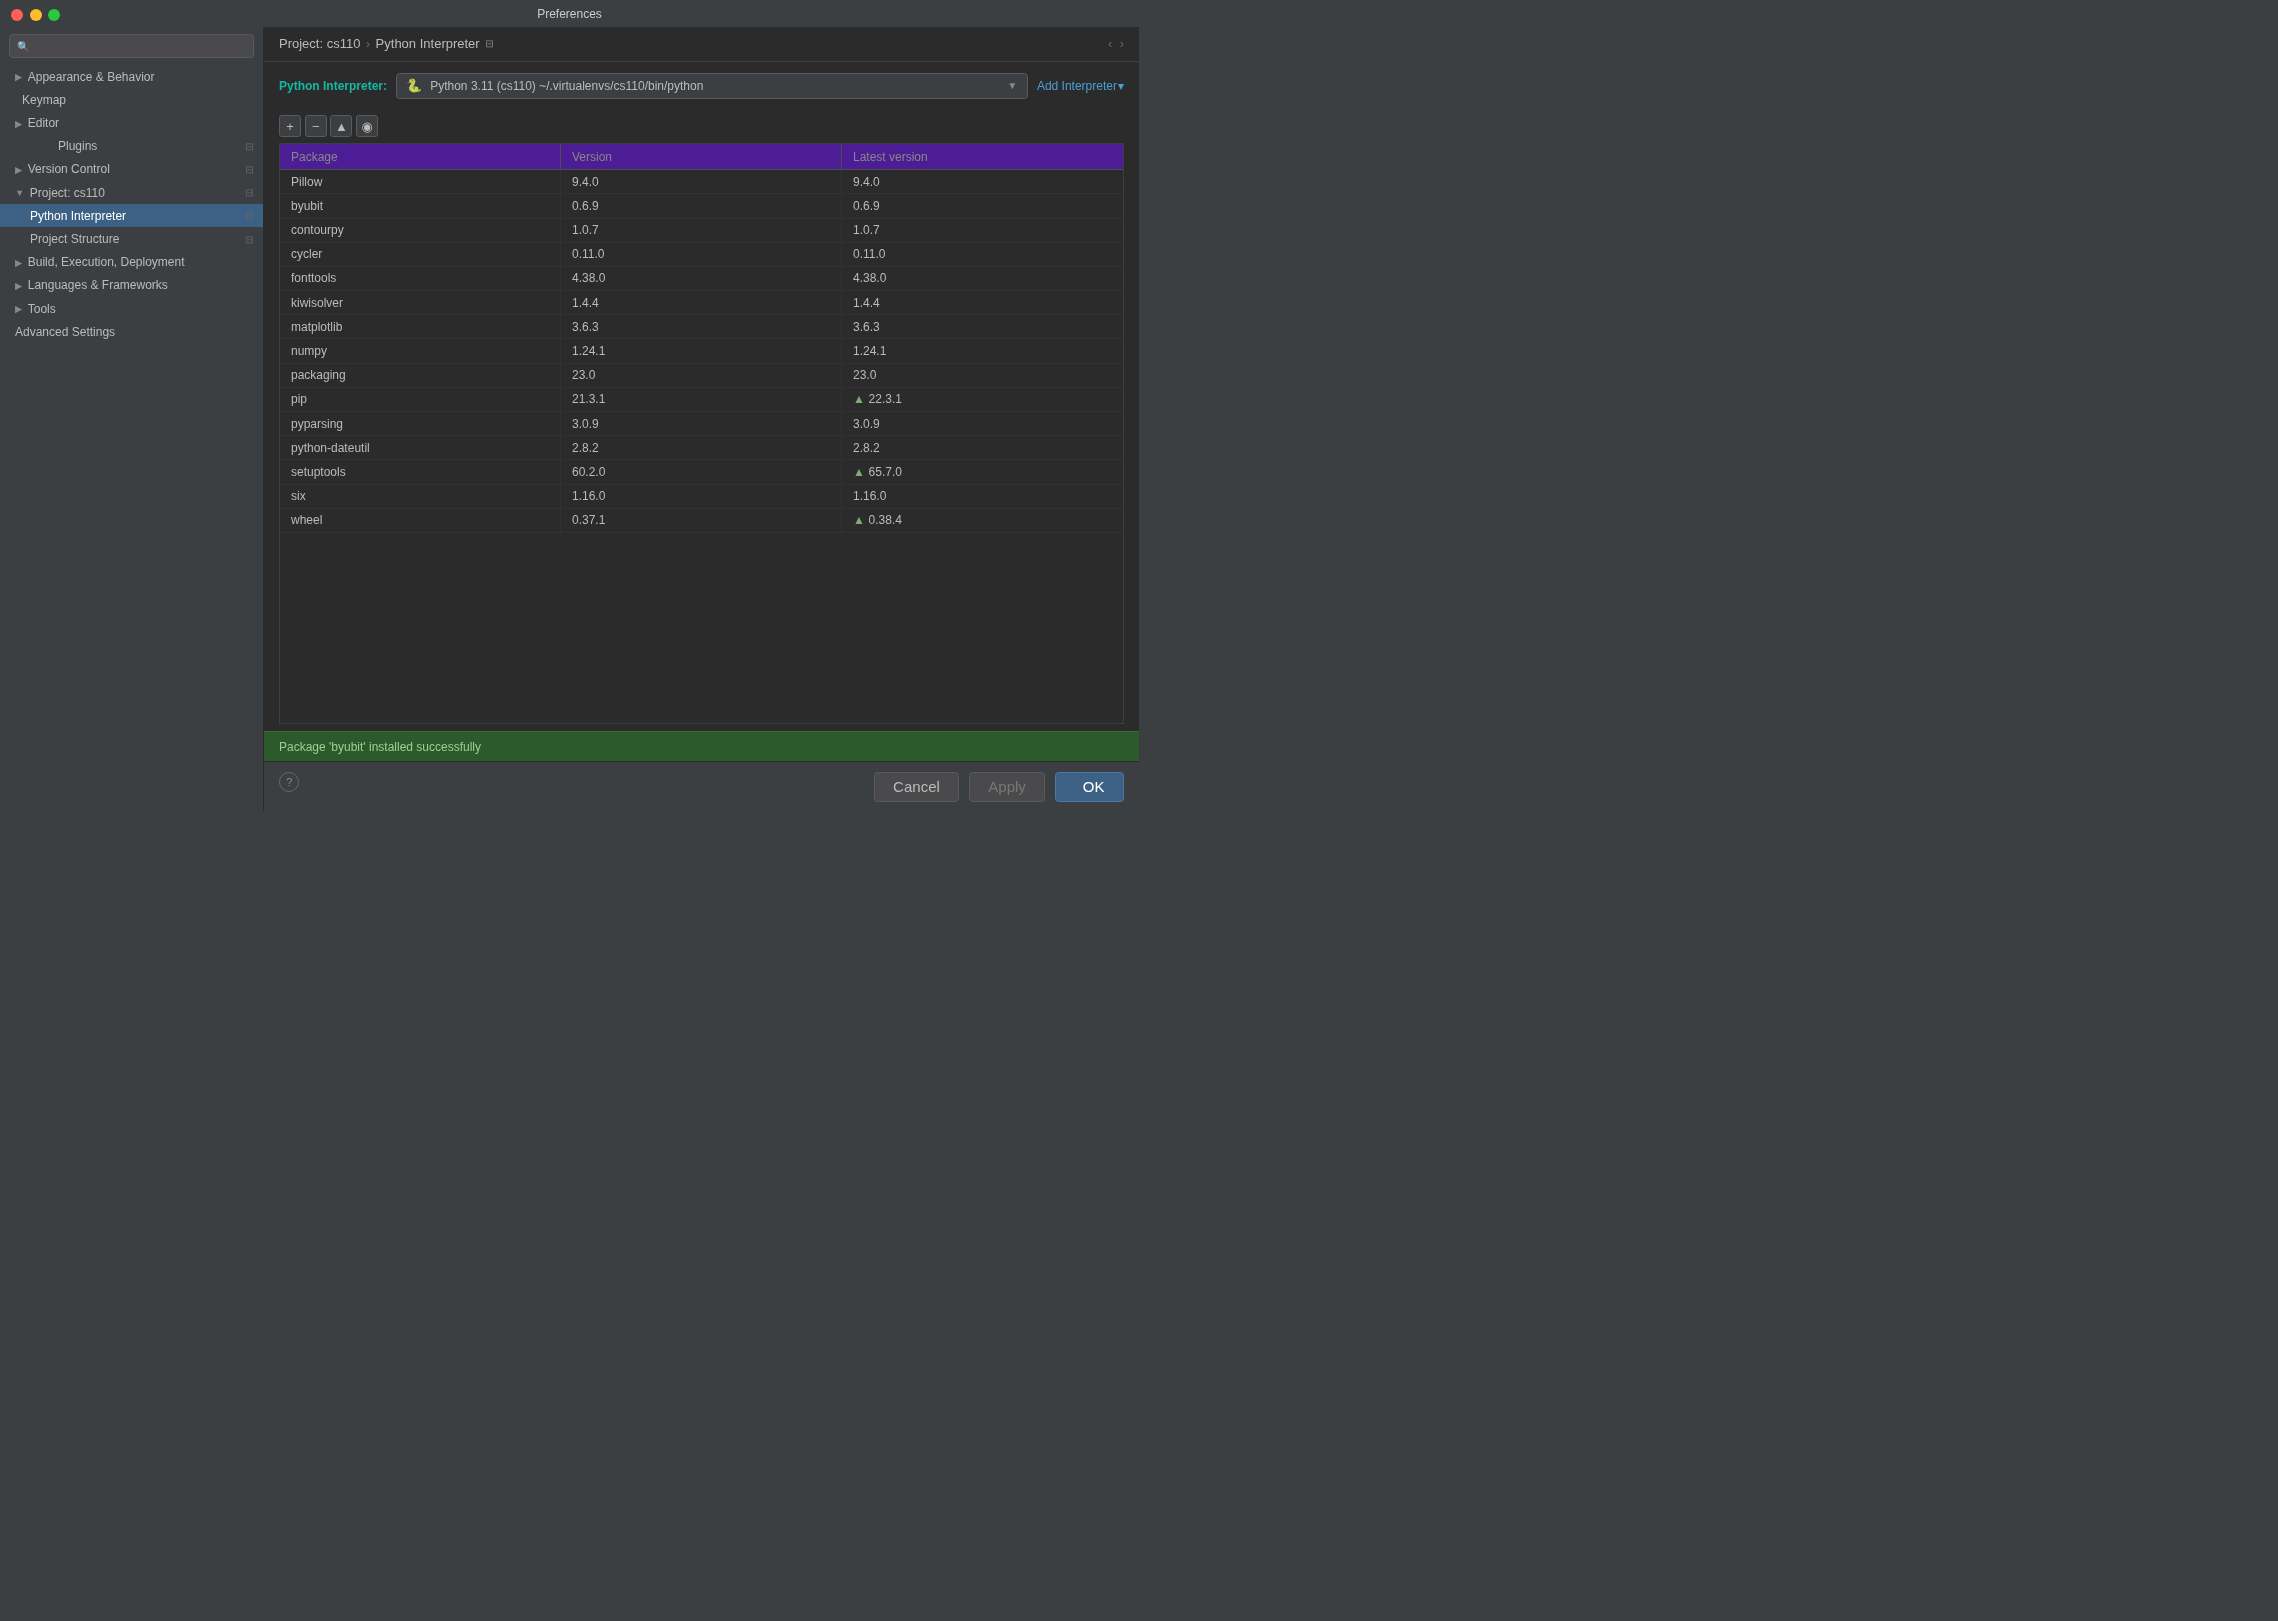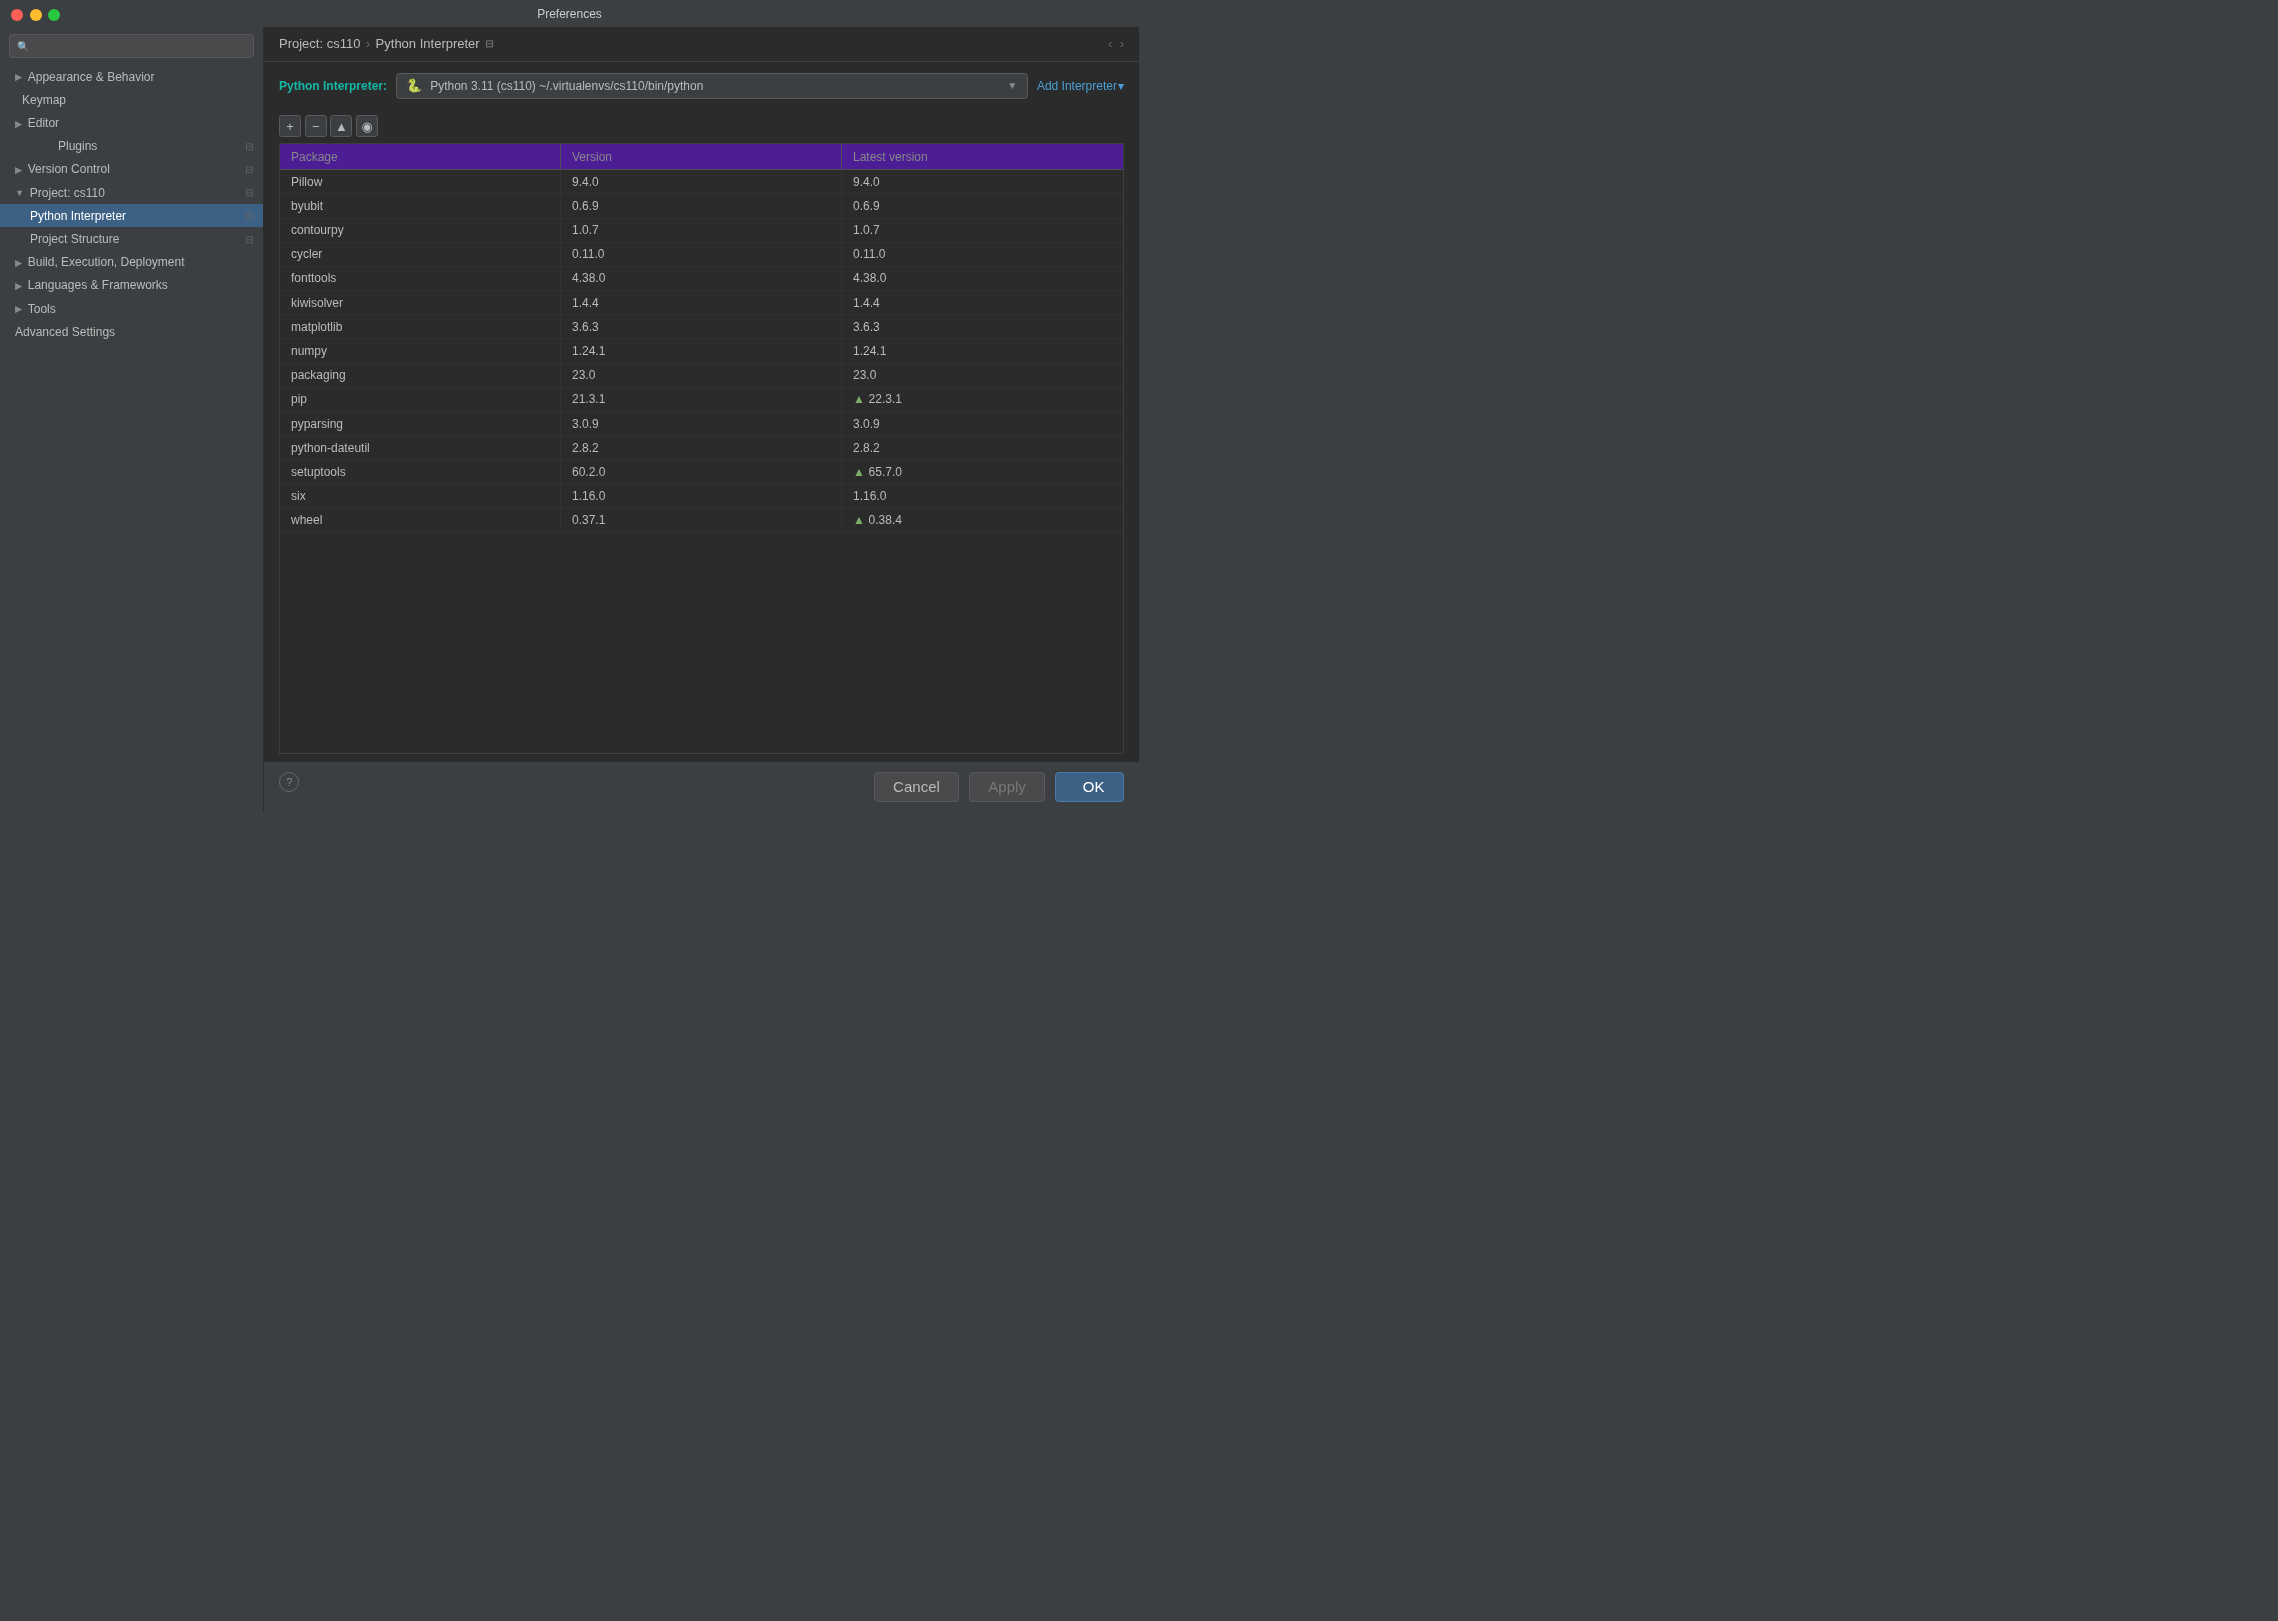--- a/index.html
+++ b/index.html
@@ -499,20 +499,23 @@
             </div>
             <div class="table-row">
               <div class="table-cell">wheel</div>
               <div class="table-cell">0.37.1</div>
               <div class="table-cell"><span class="upgrade-arrow">▲</span>0.38.4</div>
             </div>
           </div>
       </div>
     </div>
 
+    <div class="status-bar">
+      <span>Package 'byubit' installed successfully</span>
+    </div>
 
     <div class="bottom-buttons">
       <div class="help-btn">?</div>
       <button class="btn btn-cancel">Cancel</button>
       <button class="btn btn-apply">Apply</button>
       <button class="btn btn-ok">OK</button>
     </div>
   </div>
 </div>
 

